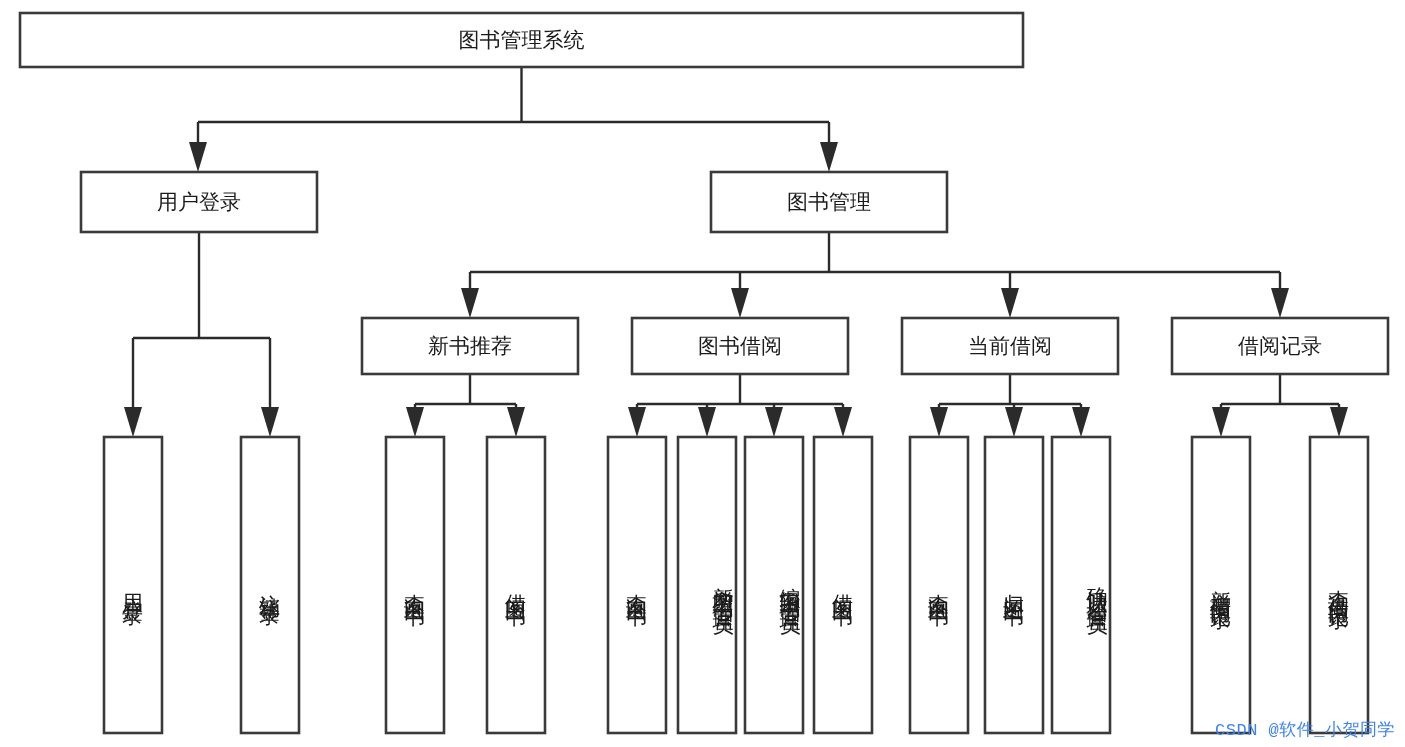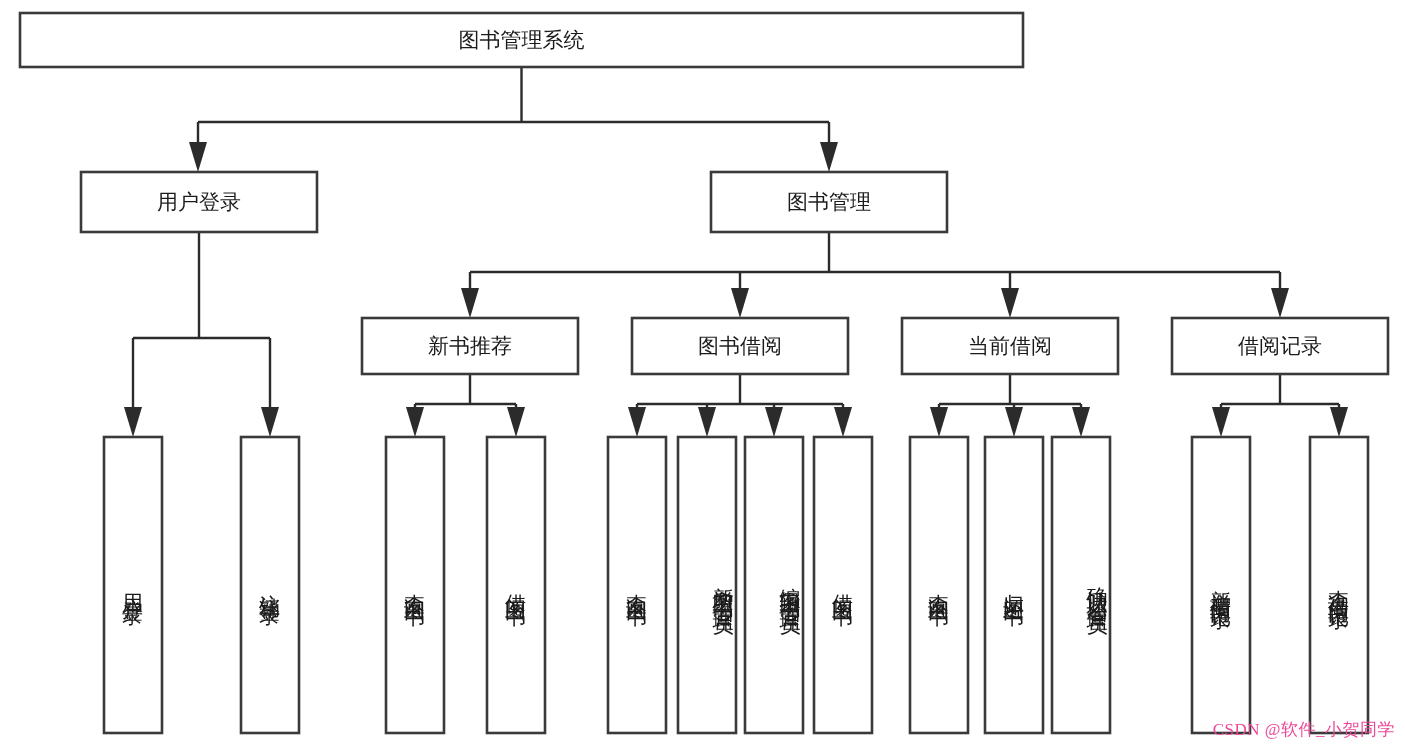--- a/index.html
+++ b/index.html
@@ -47,23 +47,23 @@
     font-size: 21px;
     fill: #1b1b1b;
     text-anchor: middle;
     dominant-baseline: middle;
     white-space: pre;
   }
   .watermark {
     position: absolute;
     right: 10px;
     bottom: 6px;
-    font-family: Liberation Serif, serif;
+    font-family: Liberation Mono, monospace;
     font-size: 17px;
-    color: #ec4899;
+    color: #3b82f6;
     letter-spacing: 0.5px;
     user-select: none;
     pointer-events: none;
     white-space: nowrap;
   }
 </style>
 </head>
 <body>
 
 <div id="diagram-root">

